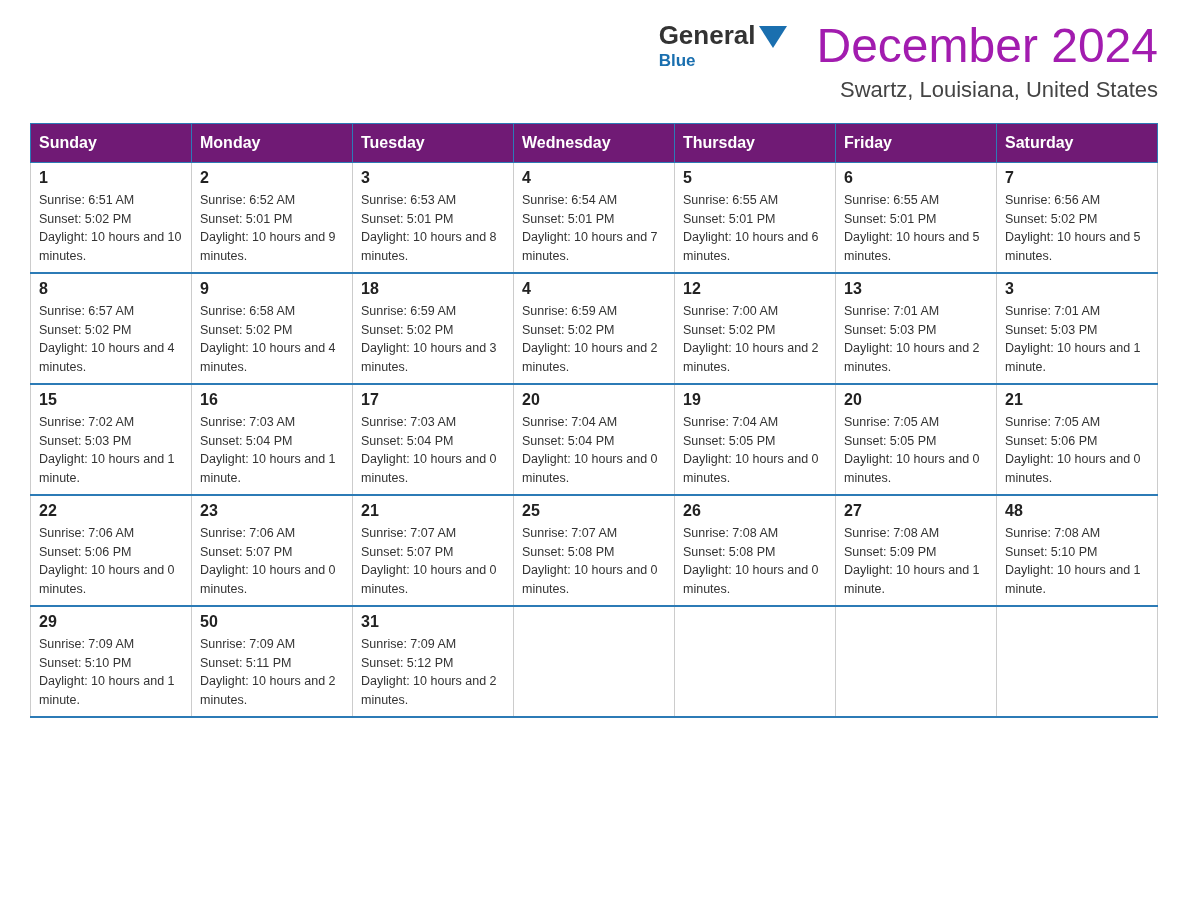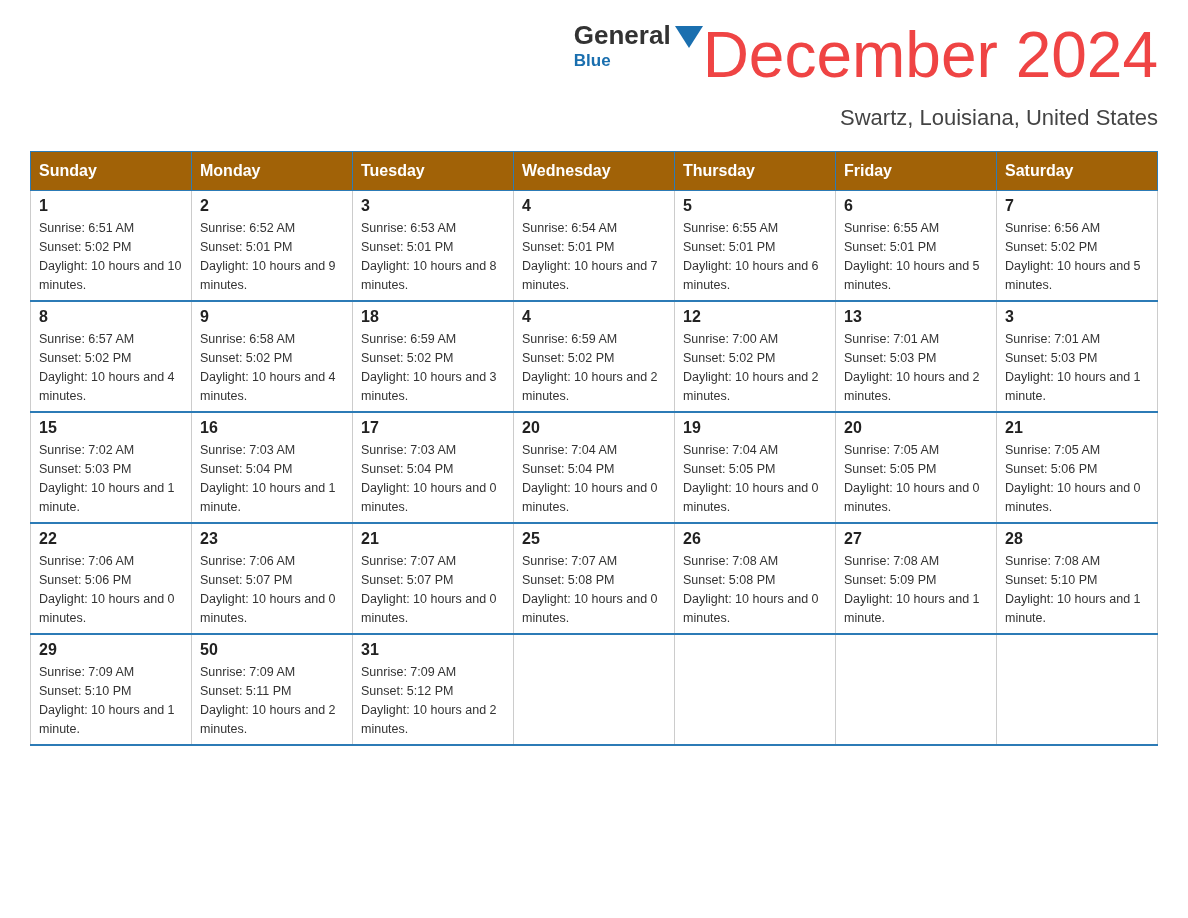--- a/index.html
+++ b/index.html
@@ -41,37 +41,38 @@
       border-left: 14px solid transparent;
       border-right: 14px solid transparent;
       border-top: 22px solid #1a6faf;
       margin-left: 4px;
       margin-top: 2px;
     }
     .title-area {
       text-align: right;
     }
     .month-title {
-      font-size: 64px;
+      font-size: 48px;
       font-weight: 400;
-      color: #ef4444;
+      color: #a21caf;
       line-height: 1.1;
+      margin-left: 29px;
     }
     .location-title {
       font-size: 22px;
       color: #444;
-      margin-top: 15px;
+      margin-top: 4px;
     }
     table {
       width: 100%;
       border-collapse: collapse;
       table-layout: fixed;
     }
     thead th {
-      background-color: #a16207;
+      background-color: #701a75;
       color: #fff;
       padding: 10px 8px;
       font-size: 16px;
       font-weight: 600;
       text-align: left;
       border: 1px solid #2c7bb6;
     }
     tbody td {
       vertical-align: top;
       padding: 6px 8px;
@@ -235,21 +236,21 @@
         </td>
         <td>
           <span class="day-number">26</span>
           <div class="day-info">Sunrise: 7:08 AM<br>Sunset: 5:08 PM<br>Daylight: 10 hours and 0 minutes.</div>
         </td>
         <td>
           <span class="day-number">27</span>
           <div class="day-info">Sunrise: 7:08 AM<br>Sunset: 5:09 PM<br>Daylight: 10 hours and 1 minute.</div>
         </td>
         <td>
-          <span class="day-number">28</span>
+          <span class="day-number">48</span>
           <div class="day-info">Sunrise: 7:08 AM<br>Sunset: 5:10 PM<br>Daylight: 10 hours and 1 minute.</div>
         </td>
       </tr>
       <tr>
         <td>
           <span class="day-number">29</span>
           <div class="day-info">Sunrise: 7:09 AM<br>Sunset: 5:10 PM<br>Daylight: 10 hours and 1 minute.</div>
         </td>
         <td>
           <span class="day-number">50</span>

